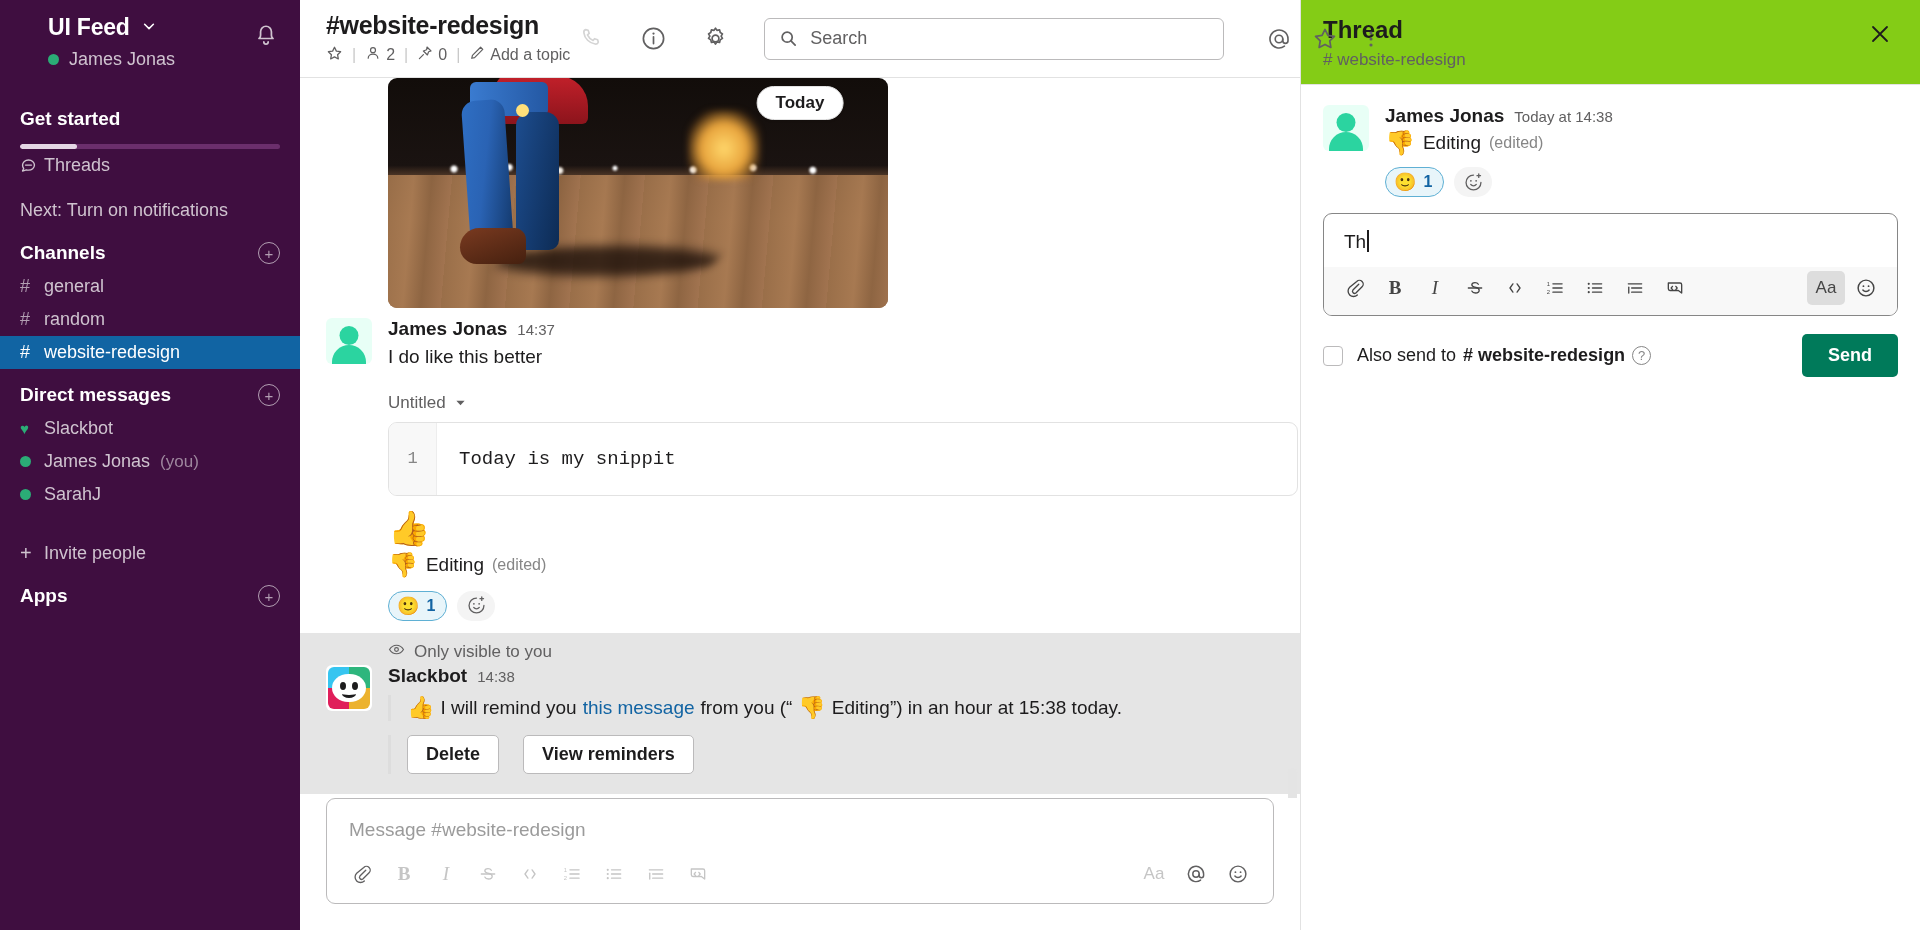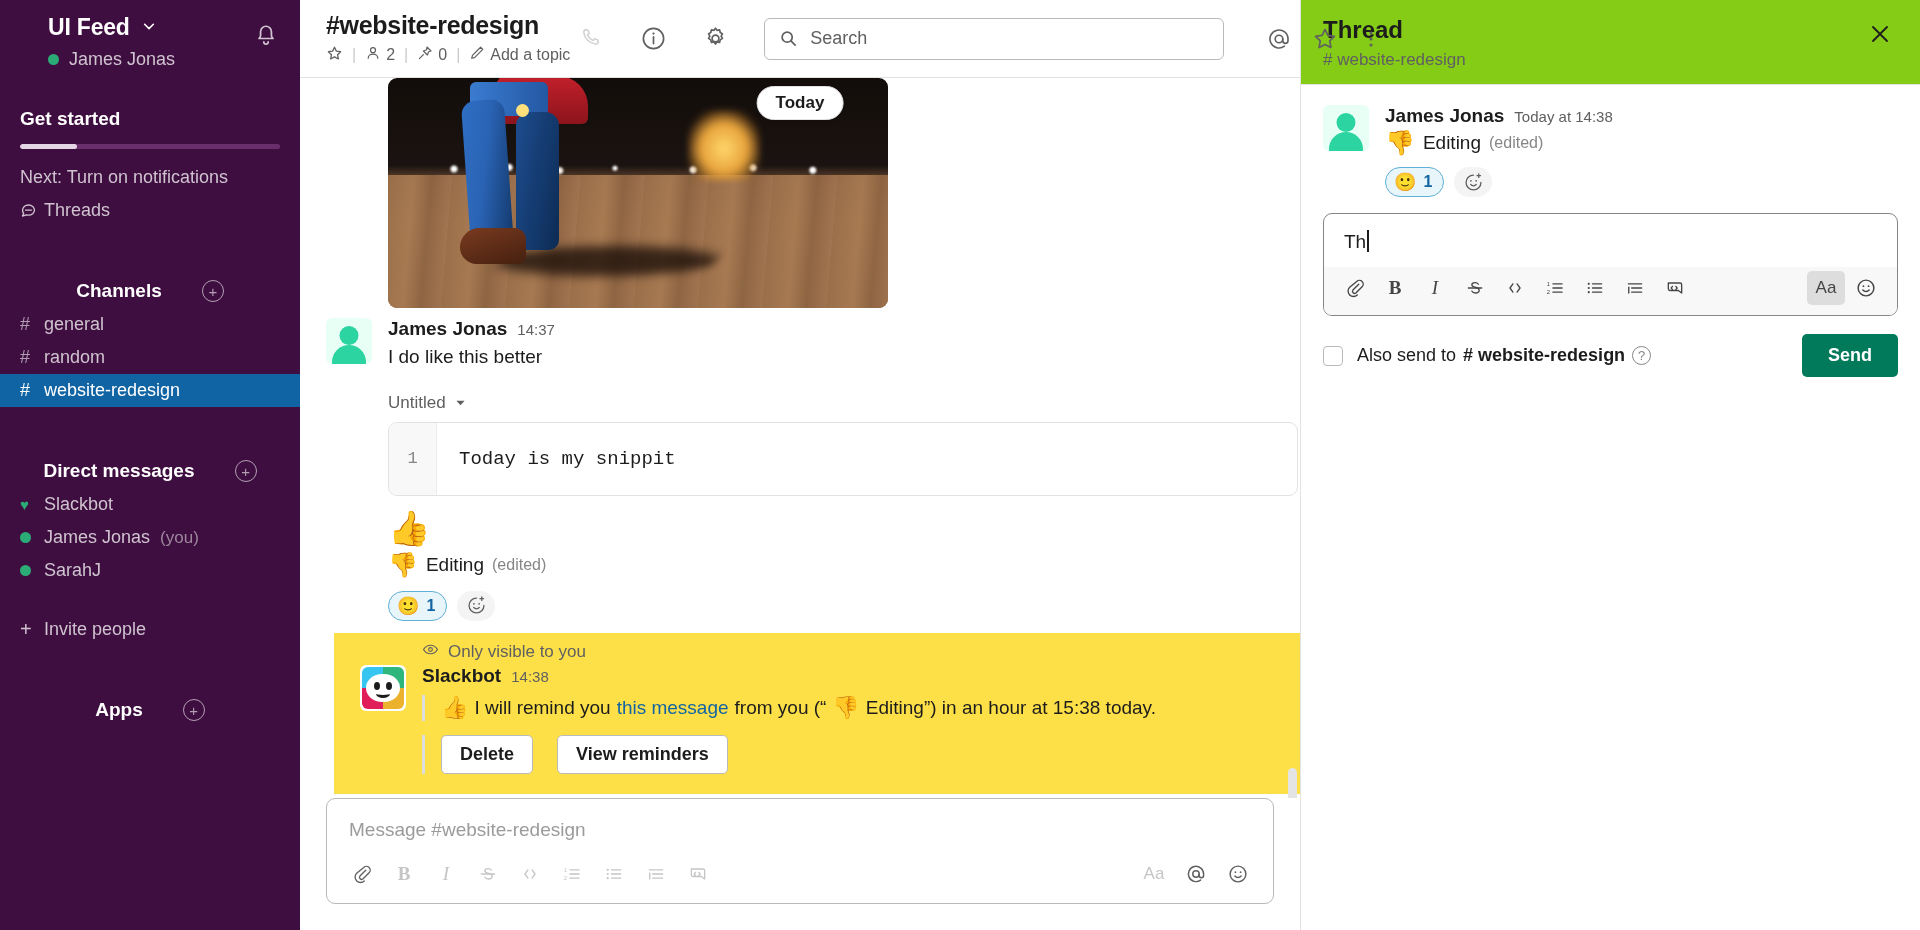--- a/index.html
+++ b/index.html
@@ -60,22 +60,22 @@
     padding: 0 20px; height: 33px;
     font-size: 18px; color: #CFC3CF;
     white-space: nowrap;
   }
   .side-row.next { margin-top: 12px; }
   .side-row .ic { width: 24px; flex: 0 0 24px; display: flex; align-items: center; color: #CFC3CF; }
   .side-row .hash { width: 24px; flex: 0 0 24px; font-size: 18px; color: #B39FB3; }
   .side-row.selected { background: #1164A3; color: #ffffff; }
   .side-row.selected .hash { color: #ffffff; }
   .side-header {
-    display: flex; align-items: center; justify-content: center;
-    padding: 0 20px; margin-top: 53px; margin-bottom: 6px; gap: 40px;
+    display: flex; align-items: center; justify-content: space-between;
+    padding: 0 20px; margin-top: 15px; margin-bottom: 6px; gap: 40px;
   }
   .side-header .lbl { font-size: 19px; font-weight: bold; color: #ffffff; }
   .plus-circle {
     width: 22px; height: 22px; border-radius: 50%;
     border: 1.6px solid #B39FB3; color: #B39FB3;
     display: flex; align-items: center; justify-content: center;
     font-size: 15px; line-height: 1;
   }
   .dm-dot { width: 11px; height: 11px; border-radius: 50%; background: #2BAC76; }
   .dm-heart { color: #2BAC76; font-size: 15px; }
@@ -276,21 +276,21 @@
     background: #E8F5FA; border: 1px solid #5FB0D4;
     border-radius: 16px; padding: 2px 11px 2px 8px; height: 30px;
     font-size: 16px; color: #1264A3; font-weight: bold;
   }
   .add-reaction {
     width: 38px; height: 30px; background: #F4F4F4; border-radius: 16px;
     display: flex; align-items: center; justify-content: center;
     color: #616061;
   }
 
-  .ephemeral { background: #fde047; padding: 8px 26px 20px 26px; margin-top: 12px; margin-left: 34px; }
+  .ephemeral { background: #e5e5e5; padding: 8px 26px 20px 26px; margin-top: 12px; }
   .only-visible {
     display: flex; align-items: center; gap: 9px;
     font-size: 17px; color: #616061; margin-left: 62px; margin-bottom: 2px;
   }
   .bot-msg-text {
     font-size: 19px; color: #1D1C1D; margin-top: 8px;
     display: flex; align-items: center; gap: 6px; flex-wrap: wrap;
     padding-left: 16px; border-left: 3px solid #DDDDDD;
   }
   .bot-msg-text a { color: #1264A3; text-decoration: none; }
@@ -419,32 +419,32 @@
           <path d="M12 3a5 5 0 0 0-5 5v3.2c0 1-.4 2-1.1 2.7l-.4.4h13l-.4-.4A3.8 3.8 0 0 1 17 11.2V8a5 5 0 0 0-5-5z" stroke-linejoin="round"></path>
           <path d="M10 17.5a2 2 0 0 0 4 0" stroke-linecap="round"></path>
         </svg>
       </div>
     </div>
 
     <div class="section-title">Get started</div>
     <div class="progress-track">
       <div class="progress-fill" id="progfill" style="width: 22%;"></div>
     </div>
-    <div class="side-row next">
-      <span>Next: Turn on notifications</span>
-    </div>
-
     <div class="side-row">
       <span class="ic">
         <svg width="17" height="17" viewBox="0 0 20 20" fill="none" stroke="currentColor" stroke-width="1.6">
           <path d="M17 9.5c0 3.3-3.1 6-7 6-.9 0-1.8-.15-2.6-.4L3 16.5l1.3-3A5.9 5.9 0 0 1 3 9.5c0-3.3 3.1-6 7-6s7 2.7 7 6z" stroke-linejoin="round"></path>
           <path d="M6.5 9.5h7" stroke-linecap="round"></path>
         </svg>
       </span>
       <span>Threads</span>
+    </div>
+
+    <div class="side-row next">
+      <span>Next: Turn on notifications</span>
     </div>
 
     <div class="side-header">
       <span class="lbl">Channels</span>
       <span class="plus-circle">+</span>
     </div>
     <div id="channel-list">
         <div class="side-row">
           <span class="hash">#</span>
           <span>general</span>

